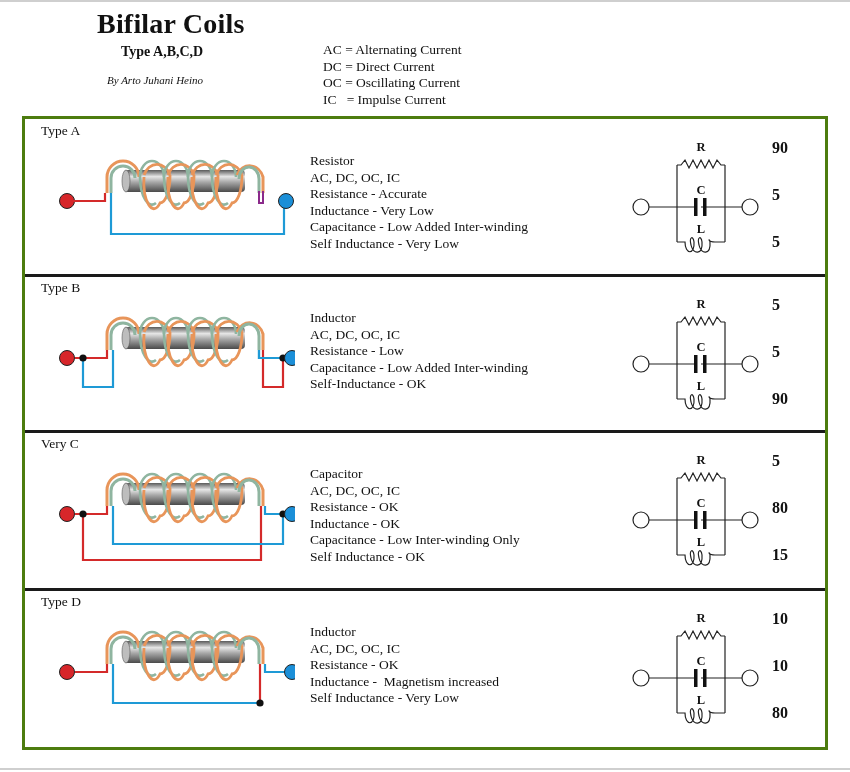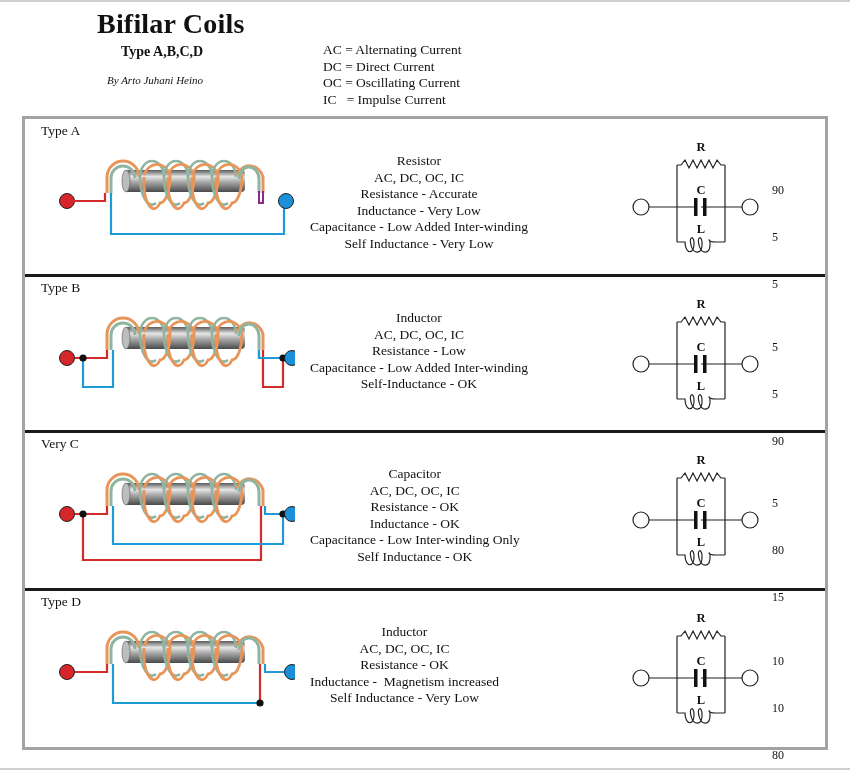--- a/index.html
+++ b/index.html
@@ -4,29 +4,29 @@
 <style>
   html, body { margin: 0; padding: 0; background: #ffffff; }
   body { width: 850px; height: 772px; position: relative; overflow: hidden; font-family: "DejaVu Serif", "Liberation Serif", serif; color: #111; }
   .topline { position: absolute; left: 0; top: 0; width: 850px; height: 2px; background: #cfcfcf; }
   .bottomline { position: absolute; left: 0; top: 768px; width: 850px; height: 2px; background: #cfcfcf; }
   .title { position: absolute; left: 97px; top: 8px; font-family: "Liberation Serif", serif; font-weight: bold; font-size: 28px; letter-spacing: 0.2px; }
   .subtitle { position: absolute; left: 121px; top: 44px; font-family: "Liberation Serif", serif; font-weight: bold; font-size: 14px; }
   .author { position: absolute; left: 107px; top: 74px; font-family: "Liberation Serif", serif; font-style: italic; font-size: 11px; text-align: right; }
   .legend { position: absolute; left: 323px; top: 42px; font-family: "Liberation Serif", serif; font-size: 13.5px; line-height: 16.5px; }
   .legend div { white-space: pre; }
-  .frame { position: absolute; left: 22px; top: 116px; width: 800px; height: 628px; border: 3px solid #a3a3a3; box-sizing: content-box; text-align: center; }
+  .frame { position: absolute; left: 22px; top: 116px; width: 800px; height: 628px; border: 3px solid #4d7c0f; box-sizing: content-box; }
   .panel { position: absolute; left: 0; width: 800px; }
   .divider { position: absolute; left: 0; width: 800px; height: 3px; background: #1a1a1a; }
   .panel-label { position: absolute; left: 16px; top: 4px; font-family: "Liberation Serif", serif; font-size: 13.5px; }
   .coil-svg { position: absolute; left: 20px; top: 18px; }
   .desc { position: absolute; left: 285px; top: 34px; font-family: "Liberation Serif", serif; font-size: 13.5px; line-height: 16.6px; }
   .desc div { white-space: pre; }
   .rcl-svg { position: absolute; left: 600px; top: 18px; }
-  .val { position: absolute; left: 747px; font-family: "Liberation Serif", serif; font-weight: normal; font-size: 12px; margin-top: 44px; }
+  .val { position: absolute; left: 747px; font-family: "Liberation Serif", serif; font-weight: bold; font-size: 16px; }
 </style>
 </head>
 <body>
 
 <div class="topline"></div>
 
 <div class="title">Bifilar Coils</div>
 <div class="subtitle">Type A,B,C,D</div>
 <div class="author">By Arto Juhani Heino</div>
 

